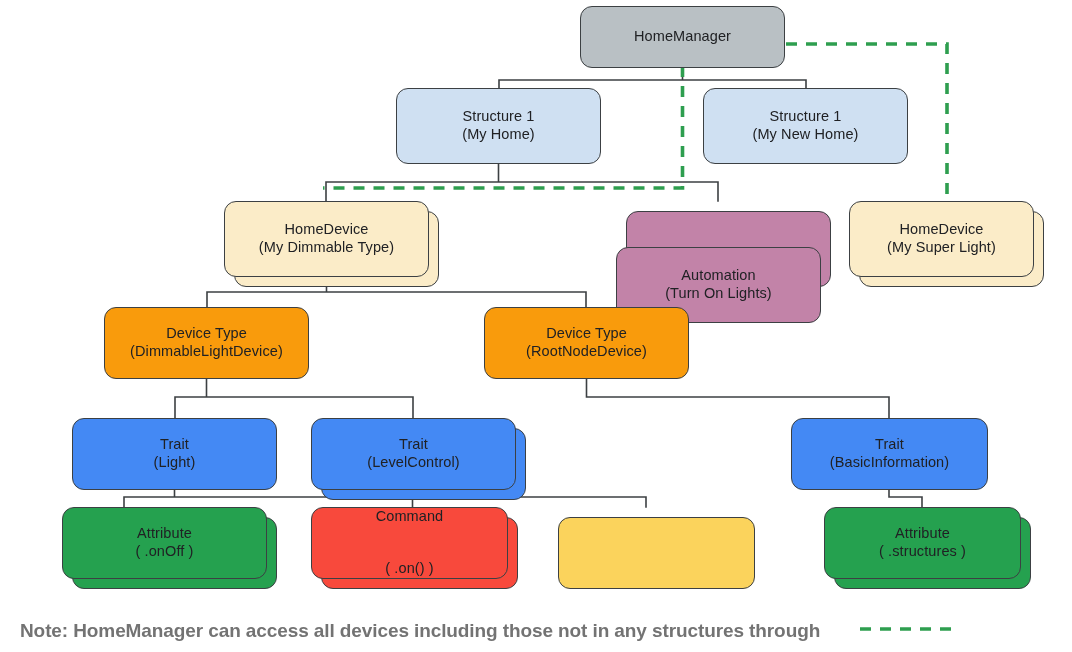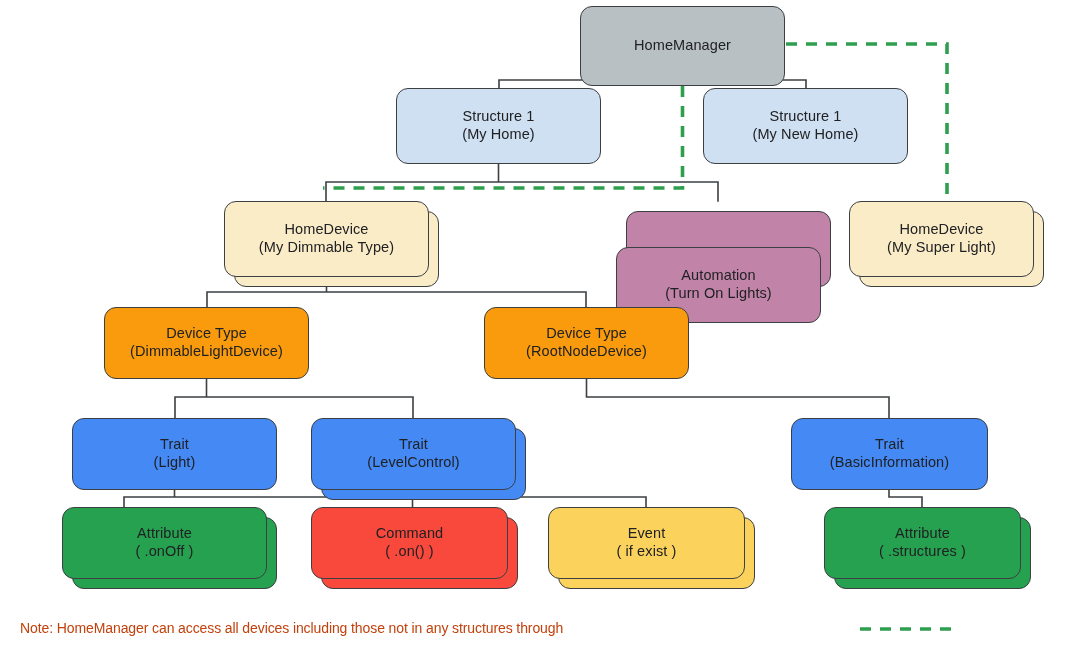--- a/index.html
+++ b/index.html
@@ -55,23 +55,23 @@
   .stack {
     position: absolute;
     box-sizing: border-box;
     border: 1.6px solid #3c4043;
     border-radius: 12px;
     z-index: 1;
   }
 
   .note {
     position: absolute;
-    font-size: 14px;
-    font-weight: normal;
-    color: #c2410c;
+    font-size: 19px;
+    font-weight: bold;
+    color: #737373;
     white-space: nowrap;
     letter-spacing: -0.1px;
   }
 </style>
 </head>
 <body>
 
 <div id="stage">
 
   <svg id="edges" viewBox="0 0 1072 652" width="1072" height="652" xmlns="http://www.w3.org/2000/svg">
@@ -92,21 +92,21 @@
 
       <path d="M889,490 L889,497 M889,497 L922,497 M922,497 L922,507"></path>
     </g>
 
     <g fill="none" stroke="#2e9e4f" stroke-width="3.6" stroke-dasharray="11 9" stroke-linecap="butt">
       <path d="M682.5,66 L682.5,188 L323,188"></path>
       <path d="M786,44 L947,44 L947,203"></path>
     </g>
   </svg>
 
-  <div class="node" style="left:580px; top:6px; width:205px; height:80px; background:#b9c0c4;">
+  <div class="node" style="left:580px; top:6px; width:205px; height:62px; background:#b9c0c4;">
     <span class="l1">HomeManager</span>
   </div>
 
   <div class="node" style="left:396px; top:88px; width:205px; height:76px; background:#cfe0f2;">
     <span class="l1">Structure 1</span>
     <span class="l2">(My Home)</span>
   </div>
 
   <div class="node" style="left:703px; top:88px; width:205px; height:76px; background:#cfe0f2;">
     <span class="l1">Structure 1</span>
@@ -157,30 +157,26 @@
     <span class="l2">(BasicInformation)</span>
   </div>
 
   <div class="stack" style="left:72px; top:517px; width:205px; height:72px; background:#25a14f;"></div>
   <div class="node" style="left:62px; top:507px; width:205px; height:72px; background:#25a14f;">
     <span class="l1">Attribute</span>
     <span class="l2">( .onOff )</span>
   </div>
 
   <div class="stack" style="left:321px; top:517px; width:197px; height:72px; background:#f8493c;"></div>
-  <div class="node" style="left:311px; top:507px; width:197px; height:72px; background:#f8493c;">
+  <div class="node" style="left:311px; top:507px; width:197px; height:72px; background:#f8493c;justify-content:space-between;">
     <span class="l1">Command</span>
     <span class="l2">( .on() )</span>
   </div>
 
   <div class="stack" style="left:558px; top:517px; width:197px; height:72px; background:#fbd35c;"></div>
-  <div class="node" style="left:548px; top:507px; width:197px; height:72px; background:#fbd35c;">
-    <span class="l1">Event</span>
-    <span class="l2">( if exist )</span>
-  </div>
 
   <div class="stack" style="left:834px; top:517px; width:197px; height:72px; background:#25a14f;"></div>
   <div class="node" style="left:824px; top:507px; width:197px; height:72px; background:#25a14f;">
     <span class="l1">Attribute</span>
     <span class="l2">( .structures )</span>
   </div>
 
   <div class="note" style="left:20px; top:620px;">Note: HomeManager can access all devices including those not in any structures through</div>
 
   <svg style="position:absolute; left:858px; top:620px;" width="100" height="18" xmlns="http://www.w3.org/2000/svg">

